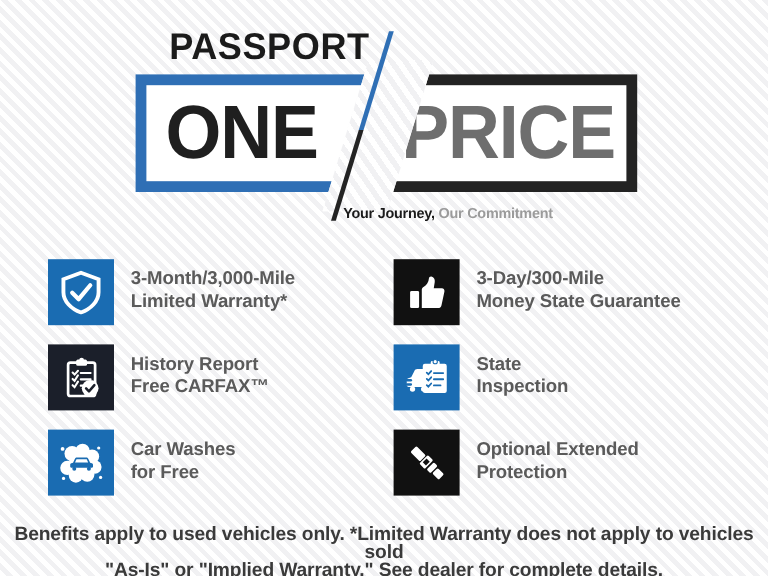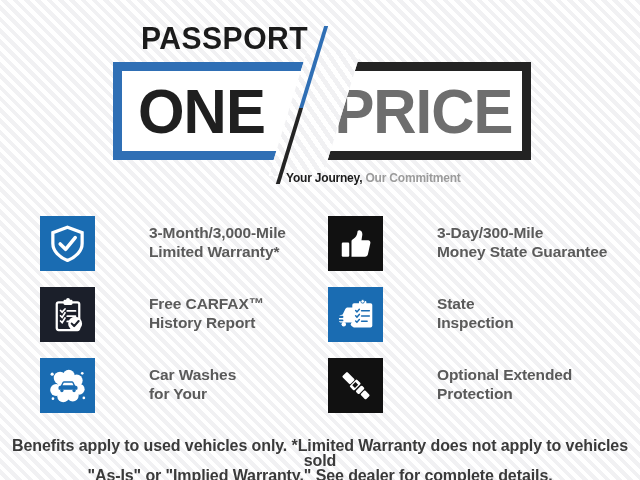--- a/index.html
+++ b/index.html
@@ -182,21 +182,20 @@
   }
   .benefit-tile svg { display: block; }
   .benefit-text {
     font-size: 15.5px;
     font-weight: bold;
     color: #5a5a5a;
     line-height: 18.5px;
     padding-top: 8px;
     letter-spacing: -0.1px;
     white-space: nowrap;
-    margin-left: 40px;
   }
 
   
   #footer {
     position: absolute;
     left: 0;
     top: 438px;
     width: 640px;
     text-align: center;
     font-size: 16px;
@@ -275,22 +274,22 @@
             <path d="M14 32 l2.2 2.2 L20 28"></path>
             <path d="M23 18.5 H34"></path>
             <path d="M23 25.5 H34"></path>
             <path d="M23 32.5 H30"></path>
           </g>
           <circle cx="33.5" cy="35.5" r="9.3" fill="#ffffff"></circle>
           <path d="M29 35.5 l3.2 3.3 L38.2 32" fill="none" stroke="#1b1f2a" stroke-width="2.8" stroke-linecap="round" stroke-linejoin="round"></path>
         </svg>
       </div>
       <div class="benefit-text">
+        <div>History Report</div>
         <div>Free CARFAX™</div>
-        <div>History Report</div>
       </div>
     </div>
 
     <div class="benefit">
       <div class="benefit-tile" style="background:#1a6cb2;">
         <svg width="40" height="36" viewBox="0 0 54 48">
           <path d="M4 34 V27 c0-1.2 .7-2.2 1.8-2.6 L9 23.2 l3.6-7.2 c.6-1.2 1.8-2 3.2-2 H27 v20 H6 c-1.1 0-2-.9-2-2 z" fill="#ffffff"></path>
           <rect x="3" y="25" width="7" height="3" rx="1.4" fill="#1a6cb2"></rect>
           <rect x="3" y="30" width="7" height="2.6" rx="1.3" fill="#1a6cb2"></rect>
           <circle cx="10.5" cy="36.5" r="3" fill="#ffffff"></circle>
@@ -336,21 +335,21 @@
           <g fill="#ffffff">
             <circle cx="5" cy="9" r="2"></circle>
             <circle cx="43" cy="8" r="1.7"></circle>
             <circle cx="45" cy="39" r="1.7"></circle>
             <circle cx="6" cy="40" r="1.7"></circle>
           </g>
         </svg>
       </div>
       <div class="benefit-text">
         <div>Car Washes</div>
-        <div>for Your</div>
+        <div>for Free</div>
       </div>
     </div>
 
     <div class="benefit">
       <div class="benefit-tile" style="background:#111111;">
         <svg width="36" height="36" viewBox="0 0 48 48">
           <g transform="rotate(-45 24 24)">
             <rect x="19.5" y="2" width="9.5" height="15" rx="1.6" fill="#ffffff"></rect>
             <rect x="17.5" y="18" width="13.5" height="8.5" rx="1.6" fill="#ffffff"></rect>
             <rect x="21.2" y="19.8" width="6" height="5" fill="#111111"></rect>

